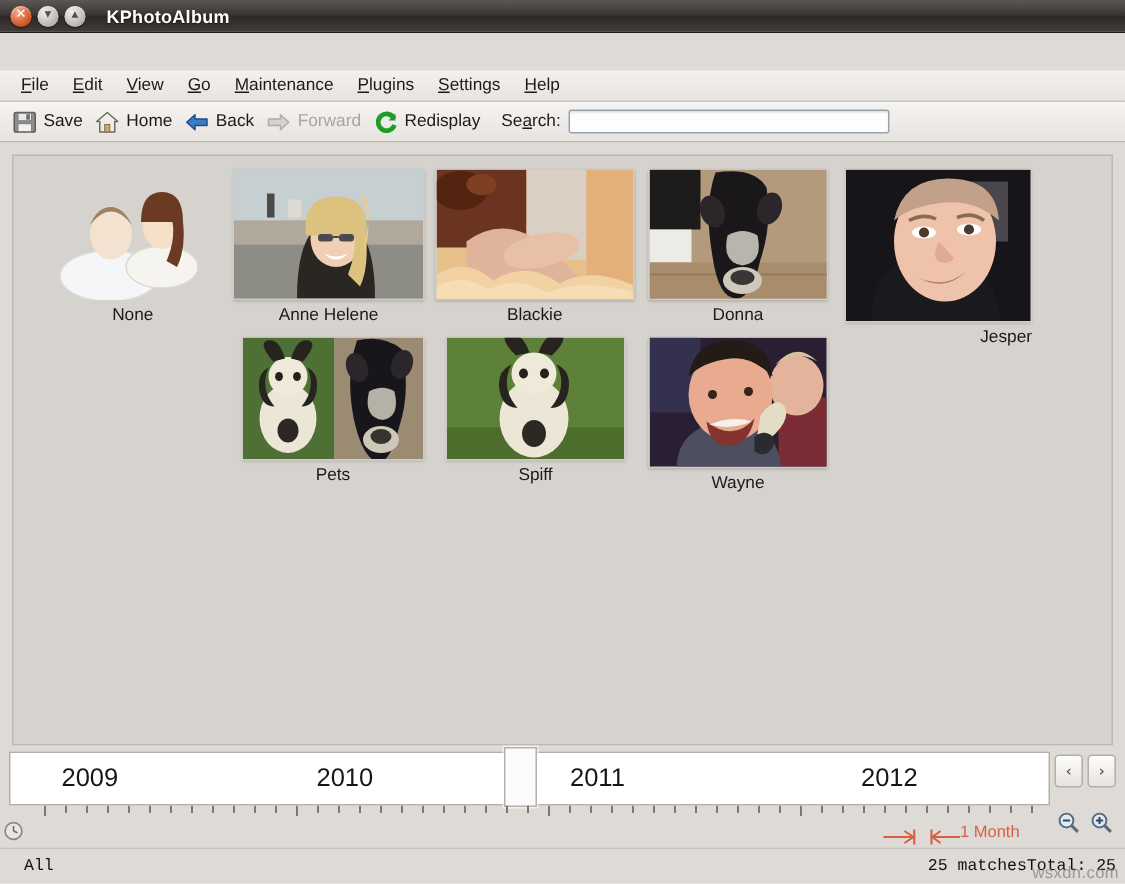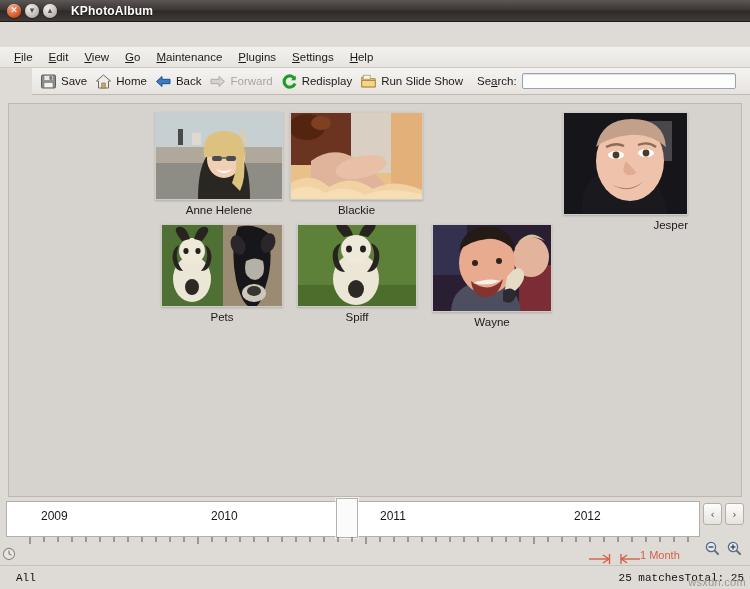--- a/index.html
+++ b/index.html
@@ -79,21 +79,20 @@
   
   .toolbar {
     height: 27px;
     flex: 0 0 27px;
     background: linear-gradient(180deg,#f6f4f2 0%, #e6e3df 100%);
     border-bottom: 1px solid #bfbab4;
     display: flex;
     align-items: center;
     padding-left: 6px;
     box-sizing: border-box;
-    margin-left: 32px;
   }
   .tbtn {
     display: flex; align-items: center;
     gap: 4px;
     padding: 1px 6px 1px 2px;
     font-size: 11.5px;
     color: #1d1b19;
     white-space: nowrap;
   }
   .tbtn.disabled { color: #a9a49f; }
@@ -190,21 +189,21 @@
     box-shadow: 0 0 0 1px rgba(255,255,255,.6);
   }
   .ruler {
     position: absolute;
     left: 6px; top: 40px;
     width: 694px; height: 26px;
   }
   .ruler svg { display:block; }
   .yearlabel {
     position: absolute;
-    font-size: 12px;
+    font-size: 17px;
     color: #161616;
     top: 12px;
   }
   .nav-btn {
     position: absolute;
     width: 19px; height: 22px;
     border: 1px solid #b4afa9;
     border-radius: 3px;
     background: linear-gradient(180deg,#fdfdfc 0%, #e6e3de 100%);
     display: flex; align-items: center; justify-content: center;
@@ -323,38 +322,39 @@
     <div class="tbtn">
       <span class="ticon">
         <svg width="17" height="17" viewBox="0 0 17 17">
           <path d="M13.8 6.2 A5.6 5.6 0 1 0 14 10.4" fill="none" stroke="#1f9c28" stroke-width="3.1" stroke-linecap="butt"></path>
           <path d="M14.6 2.6 L14.6 7.3 L10 7.3 Z" fill="#1f9c28"></path>
         </svg>
       </span>
       <span>Redisplay</span>
     </div>
 
-    <div class="tbtn">
-      <span class="ticon">
-        <svg width="17" height="17" viewBox="0 0 17 17">
-          <path d="M1.8 4.2 h5.4 l1.1 1.5 h6.9 v8.2 h-13.4 z" fill="#f0c46a" stroke="#a8801f" stroke-width=".9" stroke-linejoin="round"></path>
-          <rect x="3.2" y="2.2" width="7" height="4" fill="#f7f4ec" stroke="#9a8f76" stroke-width=".7"></rect>
-          <rect x="1.8" y="7.6" width="13.4" height="6.3" fill="#f6d48d" stroke="#a8801f" stroke-width=".8"></rect>
-        </svg>
-      </span>
-      <span>Run Slide Show</span>
-    </div>
 
     <div class="search-label">Se<u>a</u>rch:</div>
     <input class="search-input" type="text" value="" style="">
   </div>
 
   <div class="browser-wrap">
     <div class="browser">
       <div class="grid" id="grid">
+          <div class="cell" style="left: 22px; top: 8px;">
+            <div class="thumb noborder" style="width: 115px; height: 88px;"><svg width="115" height="88" viewBox="0 0 115 88">
+                <ellipse cx="42" cy="72" rx="33" ry="17" fill="#f4f6f7" stroke="#d8dcdd" stroke-width="1"></ellipse>
+                <ellipse cx="43" cy="44" rx="14" ry="17" fill="#f3e2cf"></ellipse>
+                <path d="M29 38 q14 -18 28 0 q-6 -12 -14 -12 q-9 0 -14 12z" fill="#9b8265"></path>
+                <ellipse cx="77" cy="66" rx="24" ry="14" fill="#f6f4ef" stroke="#ddd9d2" stroke-width="1"></ellipse>
+                <ellipse cx="77" cy="38" rx="13" ry="16" fill="#f6dfc6"></ellipse>
+                <path d="M63 36 q0 -20 14 -20 q14 0 14 20 q2 18 -4 30 l-7 -4 q6 -14 4 -26 z" fill="#6b3a22"></path>
+              </svg></div>
+            <div class="cap">None</div>
+          </div>
           <div class="cell" style="left: 146px; top: 8px;">
             <div class="thumb" style="width: 128px; height: 88px;"><svg width="128" height="88" viewBox="0 0 128 88">
                 <rect width="128" height="88" fill="#b9c3c7"></rect>
                 <rect y="0" width="128" height="34" fill="#c6cfd2"></rect>
                 <rect y="34" width="128" height="16" fill="#b0a89a"></rect>
                 <rect y="50" width="128" height="38" fill="#8d8d86"></rect>
                 <rect x="22" y="16" width="5" height="16" fill="#4c4a47"></rect>
                 <rect x="36" y="20" width="9" height="12" fill="#dedad2"></rect>
                 <path d="M42 86 q0 -52 26 -52 q26 0 26 52z" fill="#2a2622"></path>
                 <ellipse cx="68" cy="46" rx="17" ry="19" fill="#f0cfb4"></ellipse>
@@ -374,20 +374,36 @@
                 <rect x="60" y="0" width="40" height="60" fill="#d9cfc2"></rect>
                 <rect x="100" y="0" width="33" height="88" fill="#e3b079"></rect>
                 <ellipse cx="16" cy="14" rx="18" ry="13" fill="#53240f"></ellipse>
                 <ellipse cx="30" cy="10" rx="10" ry="7" fill="#7e4020"></ellipse>
                 <path d="M20 48 q30 -22 62 12 q20 14 12 26 q-40 8 -74 -14z" fill="#e0b49b"></path>
                 <ellipse cx="70" cy="54" rx="26" ry="11" fill="#e8c0a8" transform="rotate(-12 70 54)"></ellipse>
                 <path d="M0 70 q20 -12 38 4 q22 -14 44 2 q22 -12 51 2 v10 h-133z" fill="#f2d2a2"></path>
                 <path d="M0 78 q18 -10 34 2 q20 -10 40 2 q22 -10 59 0 v6 h-133z" fill="#f6ddb4"></path>
               </svg></div>
             <div class="cap">Blackie</div>
+          </div>
+          <div class="cell" style="left: 423px; top: 8px;">
+            <div class="thumb" style="width: 120px; height: 88px;"><svg width="120" height="88" viewBox="0 0 120 88">
+                <rect width="120" height="88" fill="#b39a7c"></rect>
+                <rect x="0" y="0" width="34" height="40" fill="#1d1c1a"></rect>
+                <rect x="0" y="40" width="28" height="22" fill="#ecebe6"></rect>
+                <rect x="0" y="62" width="120" height="26" fill="#a88d6c"></rect>
+                <line x1="0" y1="70" x2="120" y2="70" stroke="#8f7554" stroke-width="1"></line>
+                <path d="M44 2 q26 -4 34 10 q4 24 -4 48 q-6 26 -16 26 q-12 0 -16 -28 q-6 -34 2 -56z" fill="#19171a"></path>
+                <ellipse cx="42" cy="28" rx="8" ry="11" fill="#2a2629" transform="rotate(-20 42 28)"></ellipse>
+                <ellipse cx="80" cy="26" rx="8" ry="11" fill="#2a2629" transform="rotate(20 80 26)"></ellipse>
+                <path d="M52 44 q10 -6 20 0 q4 18 -10 20 q-14 -2 -10 -20z" fill="#b8b5ac"></path>
+                <ellipse cx="62" cy="74" rx="13" ry="9" fill="#cfc9bd"></ellipse>
+                <ellipse cx="62" cy="72" rx="8" ry="5" fill="#3a3633"></ellipse>
+              </svg></div>
+            <div class="cap">Donna</div>
           </div>
           <div class="cell" style="left: 554px; top: 8px; align-items: flex-end;">
             <div class="thumb" style="width: 125px; height: 103px;"><svg width="125" height="103" viewBox="0 0 125 103">
                 <rect width="125" height="103" fill="#16151a"></rect>
                 <rect x="78" y="8" width="30" height="40" fill="#49464c"></rect>
                 <path d="M18 102 q-4 -40 34 -46 q44 -6 52 46z" fill="#1a191d"></path>
                 <ellipse cx="66" cy="48" rx="34" ry="40" fill="#efc3ab"></ellipse>
                 <path d="M32 34 q6 -28 36 -28 q32 0 34 28 q-16 -14 -36 -12 q-22 2 -34 12z" fill="#c2a089"></path>
                 <ellipse cx="52" cy="42" rx="8" ry="4" fill="#fff"></ellipse>
                 <ellipse cx="52" cy="42" rx="3.4" ry="3.4" fill="#4a3b2a"></ellipse>

